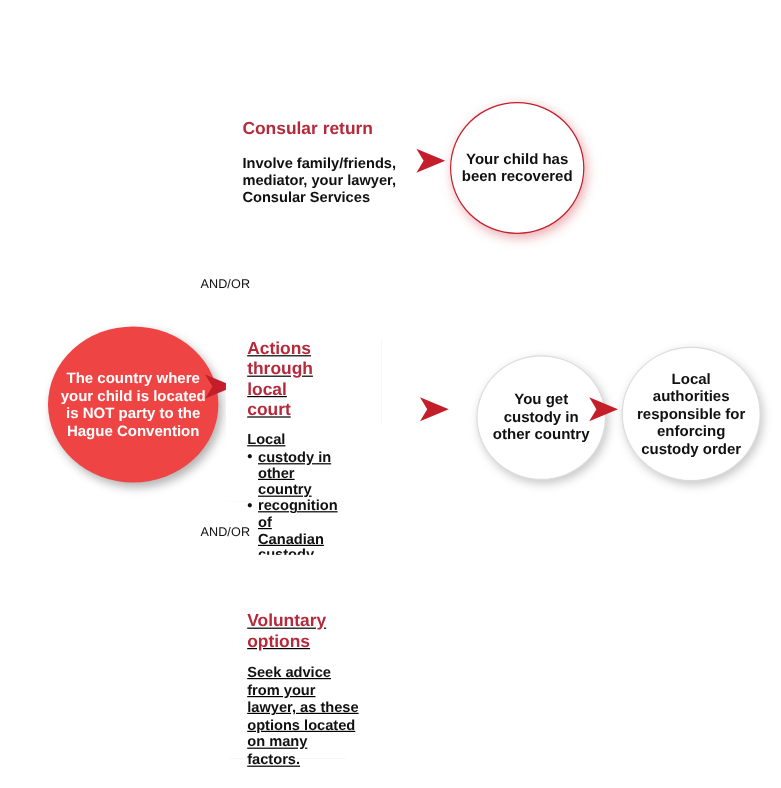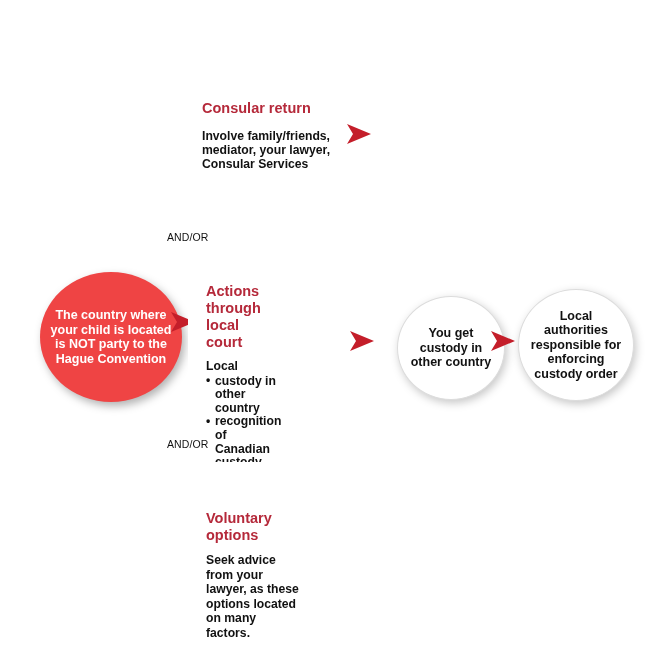--- a/index.html
+++ b/index.html
@@ -72,20 +72,21 @@
   .penta {
     position: absolute;
     inset: 0;
     background: #ffffff;
     filter: drop-shadow(3px 4px 4px rgba(0,0,0,0.28));
   }
   .penta-content {
     position: absolute;
     left: 18px;
     right: 42px;
+    text-decoration: underline;
   }
   .penta-title {
     color: #B5293A;
     font-weight: bold;
     font-size: 14.5px;
     line-height: 17px;
     margin: 0 0 9px 0;
   }
   .penta-text {
     color: #111111;
@@ -151,20 +152,23 @@
 mediator, your lawyer,
 Consular Services</p>
   </div>
 
   <div class="arrow" style="left:346px; top:122px;">
     <svg width="26" height="24" viewBox="0 0 26 24">
       <path d="M1,2 L25,12 L1,22 L7,12 Z" fill="#C41E2A"></path>
     </svg>
   </div>
 
+  <div class="node circle circle--red" style="left:375px; top:85px; width:112px; height:110px;">
+    <span class="txt">Your child has been recovered</span>
+  </div>
 
   <div class="node andor" style="left:167px; top:231px;">AND/OR</div>
 
   <div class="node start-circle" style="left:40px; top:272px;">
     <span class="txt">The country where your child is located is NOT party to the Hague Convention</span>
   </div>
 
   <div class="arrow" style="left:170px; top:310px;">
     <svg width="26" height="24" viewBox="0 0 26 24">
       <path d="M1,2 L25,12 L1,22 L7,12 Z" fill="#C41E2A"></path>

